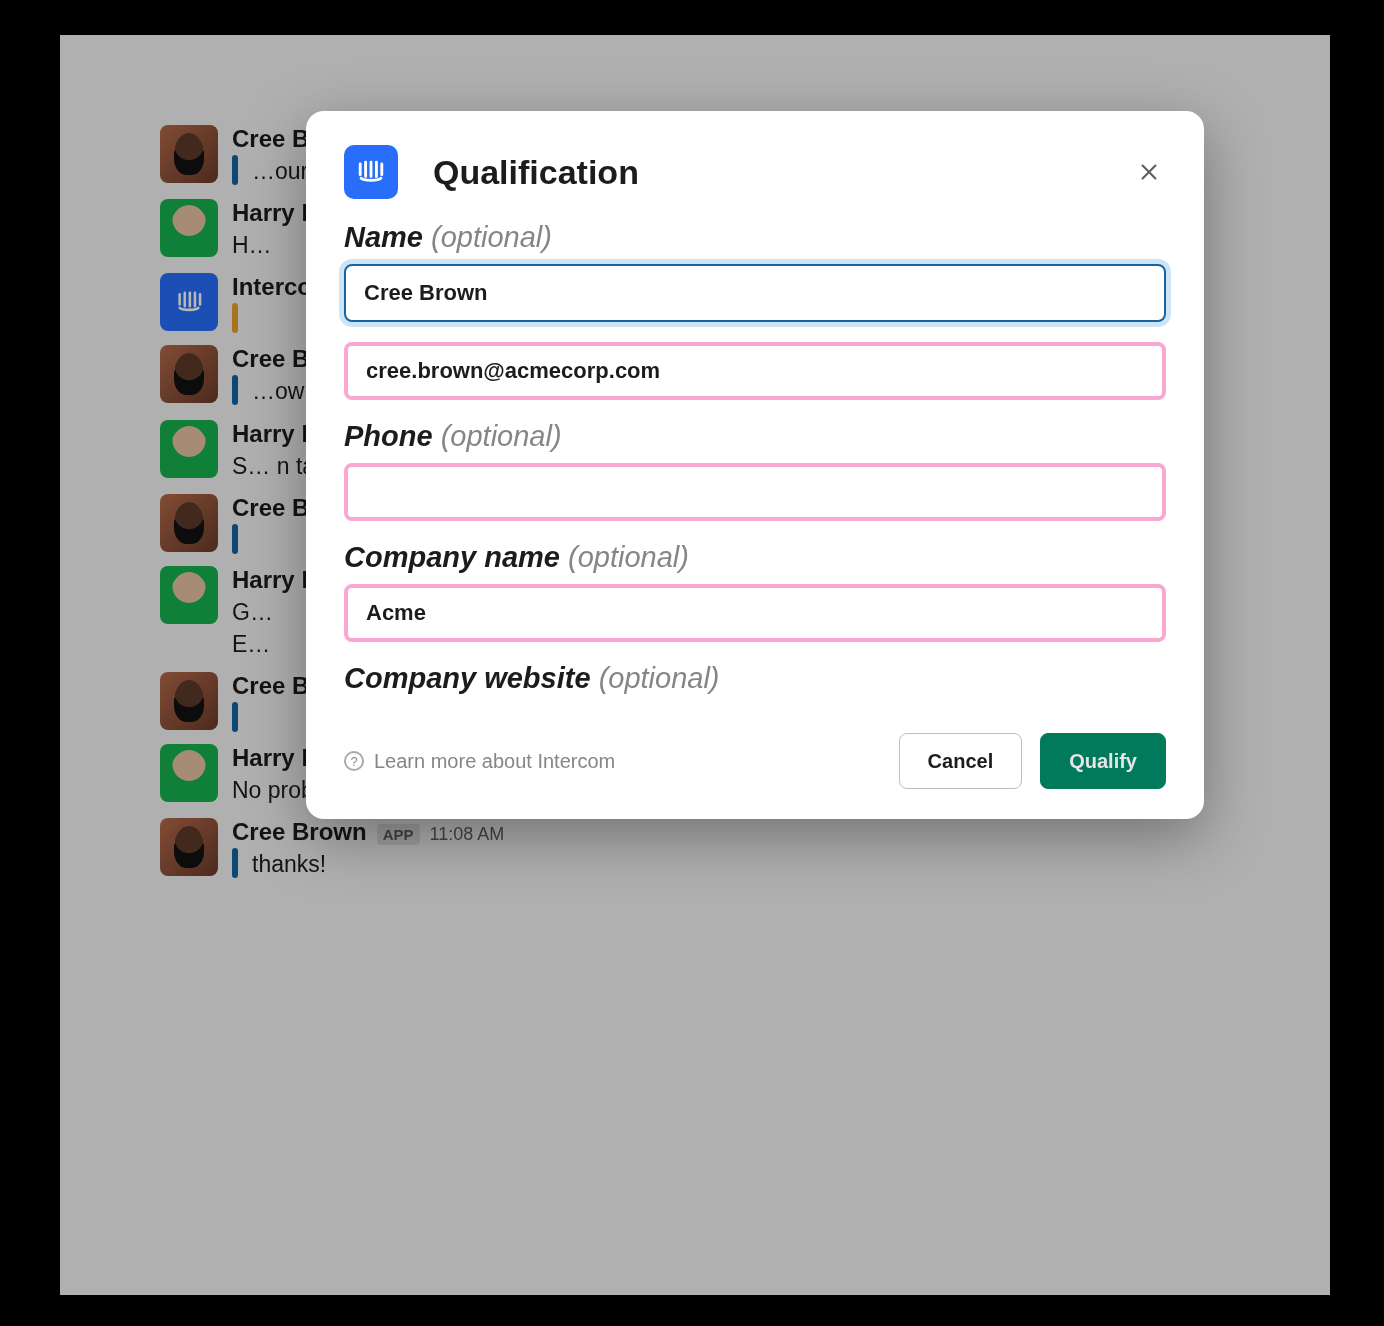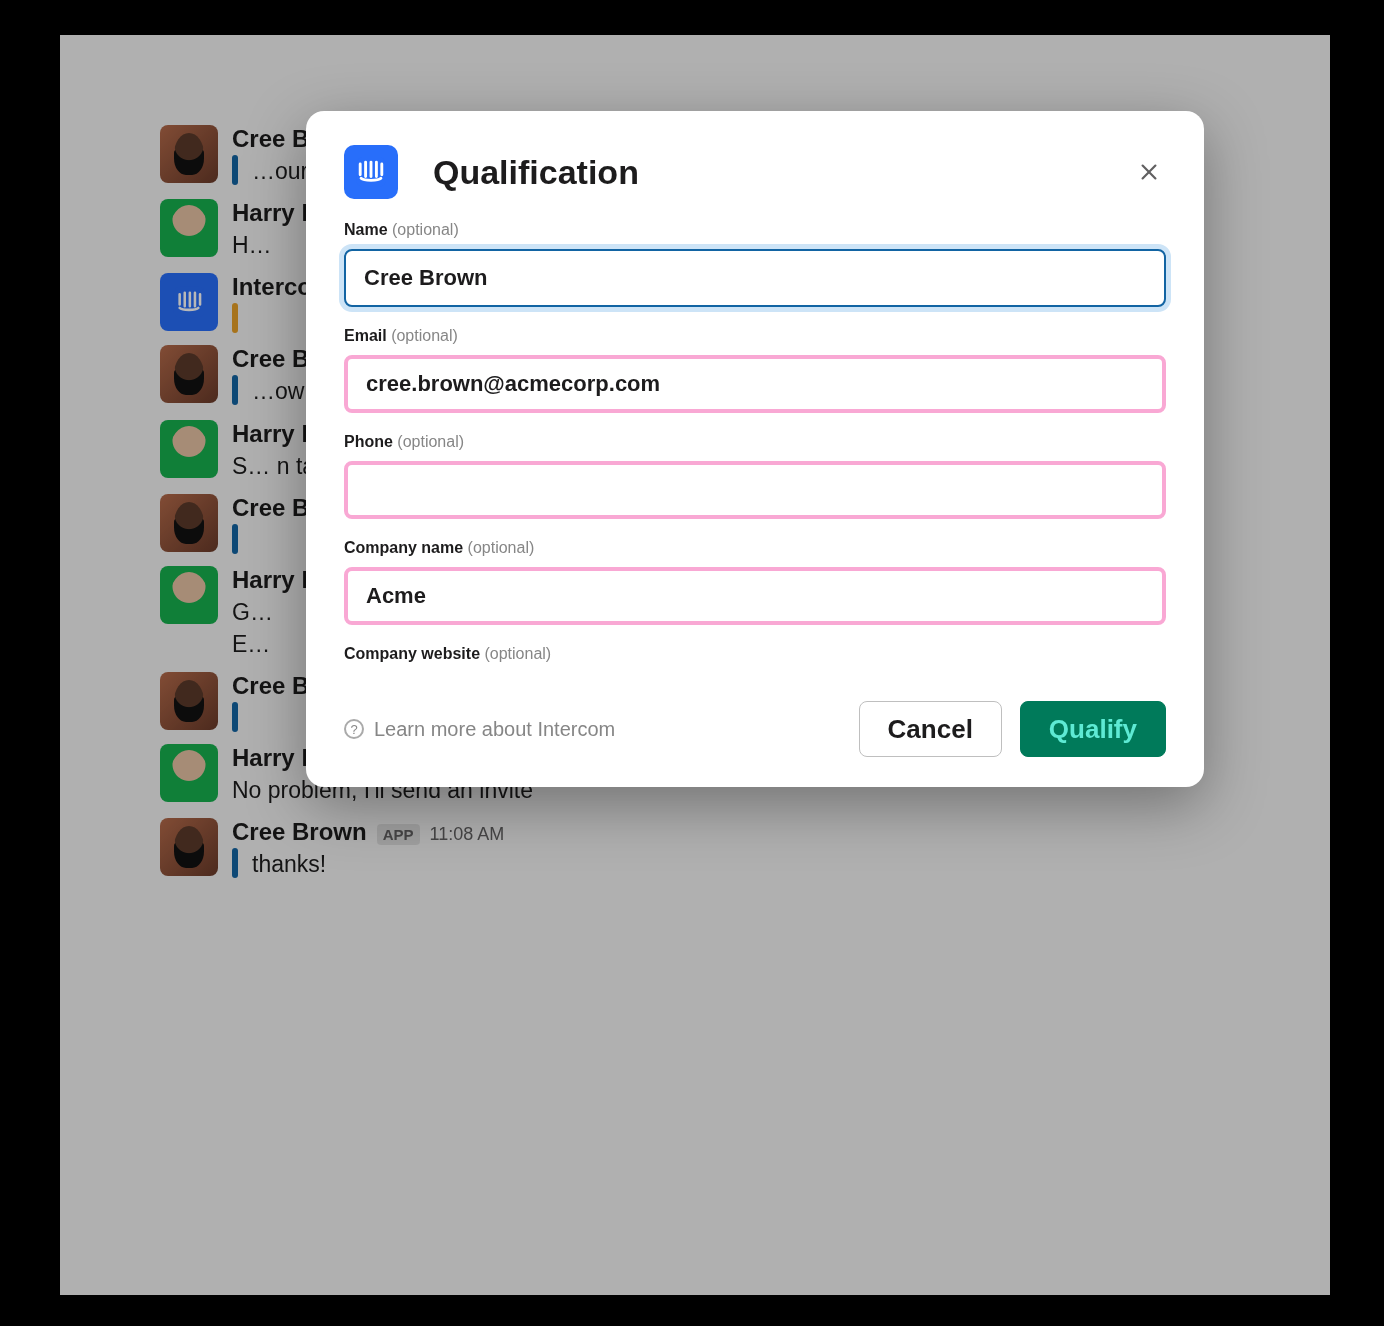--- a/index.html
+++ b/index.html
@@ -85,21 +85,21 @@
     cursor:pointer; color:#616061; border:none; background:none;
   }
   .close-btn svg { width:22px; height:22px; }
   .intercom-logo {
     width:54px; height:54px; background:#286efa; border-radius:10px;
     display:flex; align-items:center; justify-content:center;
   }
   .intercom-logo svg, .intercom-mini svg { display:block; }
 
   .field { margin-bottom: 20px; }
-  .field-label { font-size:16px; margin-bottom:10px; color:#1d1c1d; }
+  .field-label { font-size:29px; margin-bottom:10px; color:#1d1c1d;font-style:italic; }
   .field-label b { font-weight:800; }
   .field-label .opt { color:#868686; font-weight:400; }
   .field input {
     width:100%; height:58px; border:4px solid #f9a8d4; border-radius:8px;
     padding: 0 18px; font-size:22px; font-weight:600; color:#1d1c1d;
     outline:none; background:#fff;
   }
   .field.focused input {
     border:2px solid #1264a3;
     box-shadow: 0 0 0 5px #cde4f7;
@@ -111,24 +111,24 @@
   .learn {
     display:flex; align-items:center; gap:10px; color:#868686; font-size:20px;
     text-decoration:none; cursor:pointer; border:none; background:none;
   }
   .learn .q {
     width:20px; height:20px; border:2px solid #aaa; border-radius:50%;
     display:flex; align-items:center; justify-content:center; font-size:13px; color:#888;
   }
   .spacer { flex:1; }
   .btn {
-    height:56px; padding:0 28px; border-radius:8px; font-size:26px; font-weight:700;
+    height:56px; padding:0 28px; border-radius:8px; font-size:20px; font-weight:700;
     cursor:pointer; border:1px solid #bfbfbf; background:#fff; color:#1d1c1d;
   }
-  .btn.primary { background:#007a5a; color:#5eead4; border-color:#007a5a; }
+  .btn.primary { background:#007a5a; color:#e5e5e5; border-color:#007a5a; }
 </style>
 </head>
 <body>
 
 <div class="frame">
 
   <div class="chat">
       <div class="msg">
         <div class="avatar cree"></div>
         <div class="msg-body">
@@ -278,24 +278,20 @@
 
     <div class="field focused">
       <div class="field-label">
         <b>Name</b>
         <span class="opt">(optional)</span>
       </div>
       <input type="text" value="Cree Brown" style="">
     </div>
 
     <div class="field">
-      <div class="field-label">
-        <b>Email</b>
-        <span class="opt">(optional)</span>
-      </div>
       <input type="text" value="cree.brown@acmecorp.com" style="">
     </div>
 
     <div class="field">
       <div class="field-label">
         <b>Phone</b>
         <span class="opt">(optional)</span>
       </div>
       <input type="text" value="" style="">
     </div>

